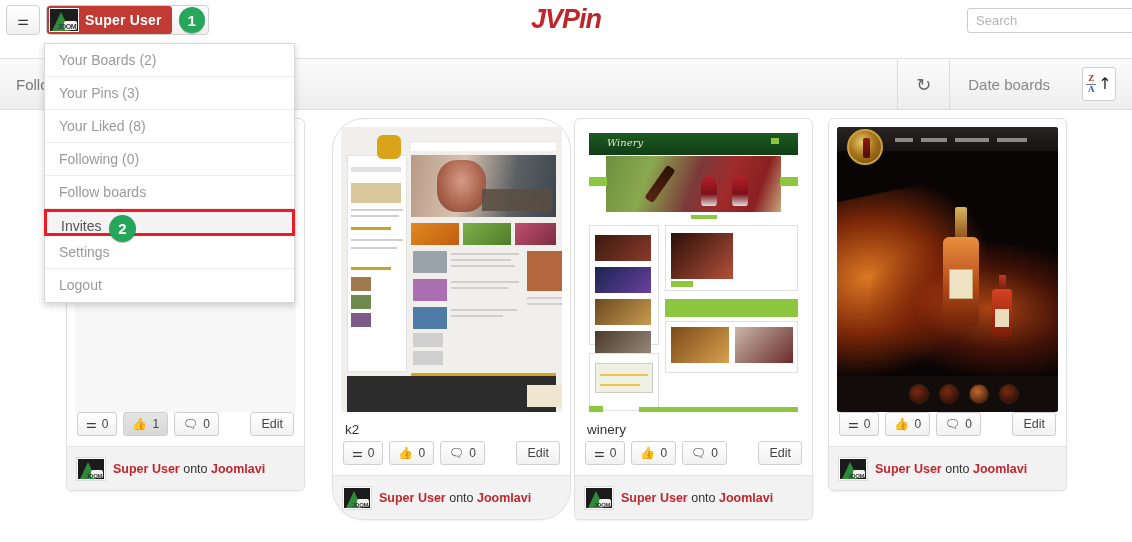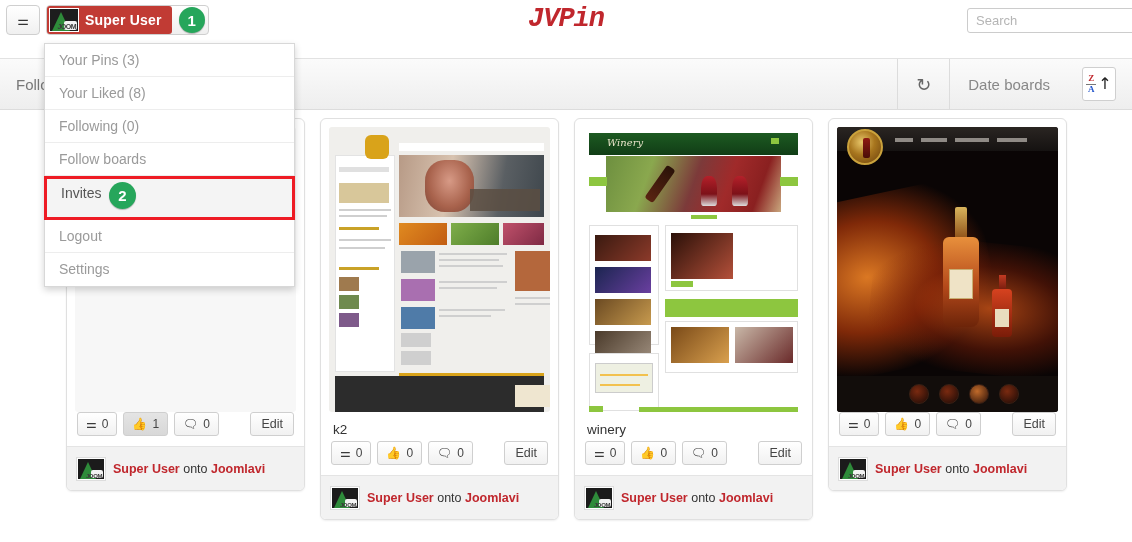--- a/index.html
+++ b/index.html
@@ -72,21 +72,21 @@
     position:absolute; width:26px; height:26px; border-radius:50%;
     background:#26a65b;
     color:#fff; font-size:15px; font-weight:bold;
     display:flex; align-items:center; justify-content:center;
     box-shadow:0 1px 1px rgba(0,0,0,.25);
   }
   .badge-1 { right:3px; top:1px; }
 
   .logo {
     position:absolute; left:0; right:0; top:4px; text-align:center;
-    font-family:Liberation Mono, monospace;
+    font-family:Liberation Sans, sans-serif;
     font-style:italic; font-weight:bold;
     font-size:27px; color:#c0272d;
     letter-spacing:-1px;
   }
 
   .search-box {
     position:absolute; right:-5px; top:8px;
     width:170px; height:25px;
     border:1px solid #cccccc; border-radius:3px;
     background:#fff;
@@ -133,21 +133,21 @@
   
   .cards { position:absolute; left:0; top:118px; width:1132px; height:424px; }
   .card {
     position:absolute; top:0; width:239px;
     background:#ffffff;
     border:1px solid #e0e0e0; border-radius:6px;
     box-shadow:0 1px 2px rgba(0,0,0,.07);
     overflow:hidden;
   }
   .card.c0 { left:66px; }
-  .card.c1 { left:320px; }
+  .card.c1 { left:332px;border-radius:32px; }
   .card.c2 { left:574px; }
   .card.c3 { left:828px; }
   .thumb {
     margin:8px 8px 0 8px; height:285px;
     border-radius:3px; overflow:hidden; position:relative;
     background:#fff;
   }
   .card-title {
     padding:10px 12px 4px 12px; font-size:13.5px; color:#333;
   }
@@ -209,21 +209,21 @@
     font-size:14px; color:#9a9a9a;
     border-bottom:1px solid #ededed;
     cursor:pointer; position:relative;
     white-space:nowrap;
   }
   .dd-item:last-child { border-bottom:none; }
   .dd-item.highlight {
     border:3px solid #ee1b24;
     background:#f4f4f4;
     color:#555;
-    height:44px; line-height:28px;
+    height:27px; line-height:28px;
     margin:0 -1px;
   }
   .badge-2 {
     position:absolute; left:62px; top:3px;
     width:27px; height:27px; border-radius:50%;
     background:#26a65b; color:#fff;
     font-size:15px; font-weight:bold;
     display:flex; align-items:center; justify-content:center;
     box-shadow:0 1px 1px rgba(0,0,0,.25);
   }
@@ -603,23 +603,24 @@
       <span class="foot-text">
         <span class="red">Super User</span>
         <span>onto</span>
         <span class="red">Joomlavi</span>
       </span>
     </div>
   </div>
 </div>
 
 <div class="dropdown">
+  <div class="dd-item">Your Boards (2)</div>
   <div class="dd-item">Your Pins (3)</div>
   <div class="dd-item">Your Liked (8)</div>
   <div class="dd-item">Following (0)</div>
   <div class="dd-item">Follow boards</div>
   <div class="dd-item highlight">
     <span>Invites</span>
     <span class="badge-2">2</span>
   </div>
+  <div class="dd-item">Settings</div>
   <div class="dd-item">Logout</div>
-  <div class="dd-item">Settings</div>
 </div>
 
 </body></html>

